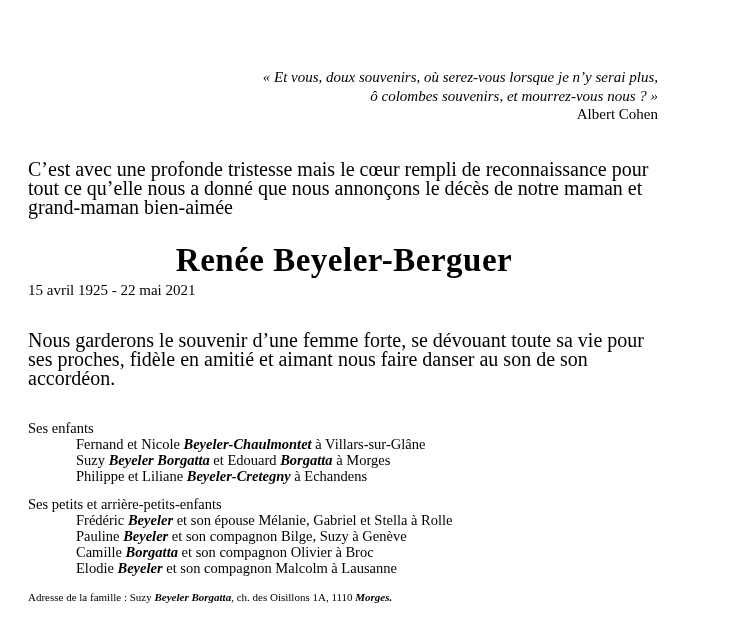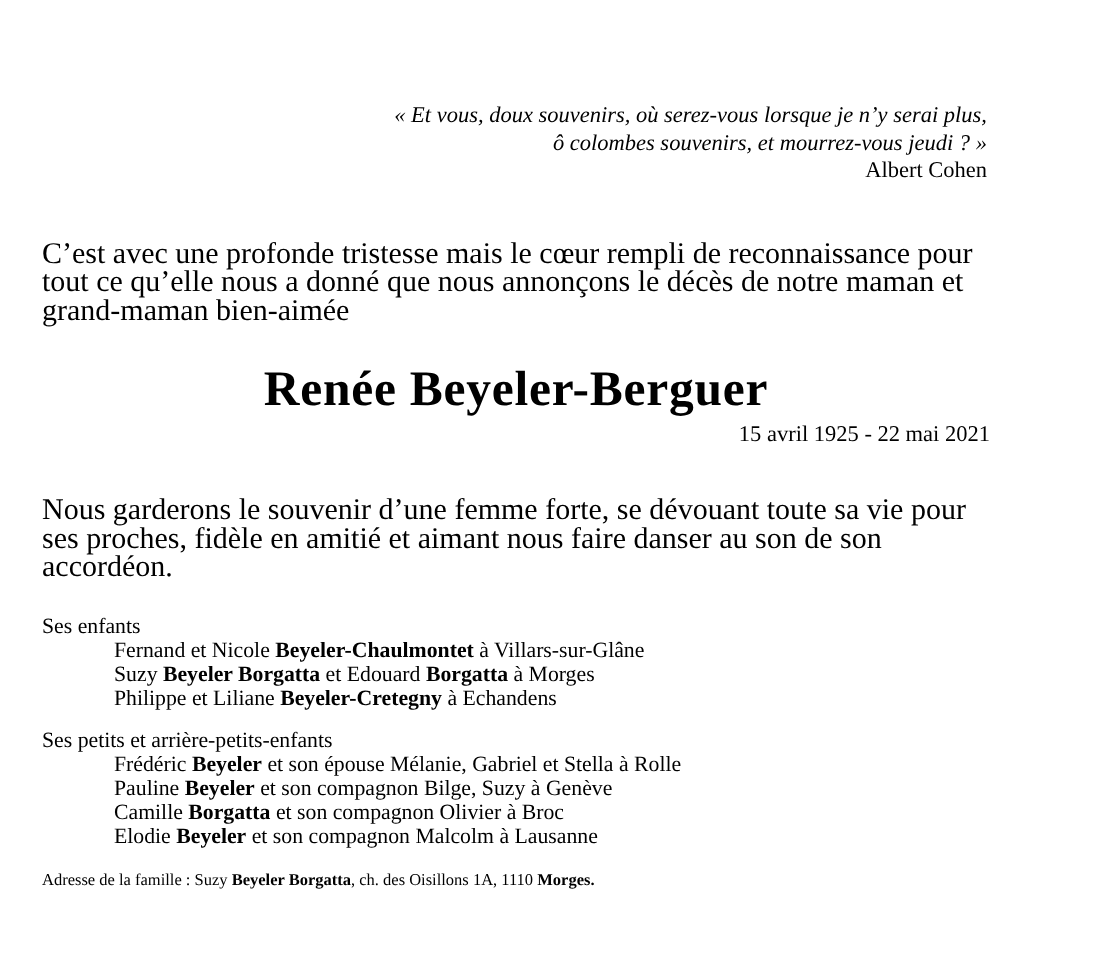--- a/index.html
+++ b/index.html
@@ -45,54 +45,54 @@
     margin: 24px 0 0 0;
     font-size: 33px;
     font-weight: bold;
     line-height: 38px;
     text-align: center;
     letter-spacing: 0.5px;
   }
   .deceased-dates {
     margin-top: 2px;
     font-size: 15px;
-    text-align: right;
+    text-align: left;
     line-height: 19px;
   }
   .tribute { margin-top: 31px; }
   
   .family-section {
     font-size: 14.5px;
     line-height: 16px;
   }
-  .family-section.children { margin-top: 22px; }
+  .family-section.children { margin-top: 32px; }
   .family-section.grandchildren { margin-top: 12px; }
   .family-heading {
     margin: 0;
     font-weight: normal;
   }
   .family-line {
     margin-left: 48px;
   }
   .ceremony { margin-top: 13px; }
   .address {
     margin-top: 12px;
     font-size: 11px;
     line-height: 19px;
   }
-  b { font-weight: bold; }
+  b { font-weight: bold; font-style: italic; }
 </style>
 </head>
 <body>
 
 <div class="page">
 
   <div class="epigraph">
     <div class="epigraph-line">« Et vous, doux souvenirs, où serez-vous lorsque je n’y serai plus,</div>
-    <div class="epigraph-line">ô colombes souvenirs, et mourrez-vous jeudi ? »</div>
+    <div class="epigraph-line">ô colombes souvenirs, et mourrez-vous nous ? »</div>
     <div class="epigraph-attribution">Albert Cohen</div>
   </div>
 
   <p class="para announcement">C’est avec une profonde tristesse mais le cœur rempli de reconnaissance pour tout ce qu’elle nous a donné que nous annonçons le décès de notre maman et grand-maman bien-aimée</p>
 
   <h1 class="deceased-name">Renée Beyeler-Berguer</h1>
   <div class="deceased-dates">15 avril 1925 - 22 mai 2021</div>
 
   <p class="para tribute">Nous garderons le souvenir d’une femme forte, se dévouant toute sa vie pour ses proches, fidèle en amitié et aimant nous faire danser au son de son accordéon.</p>
 

